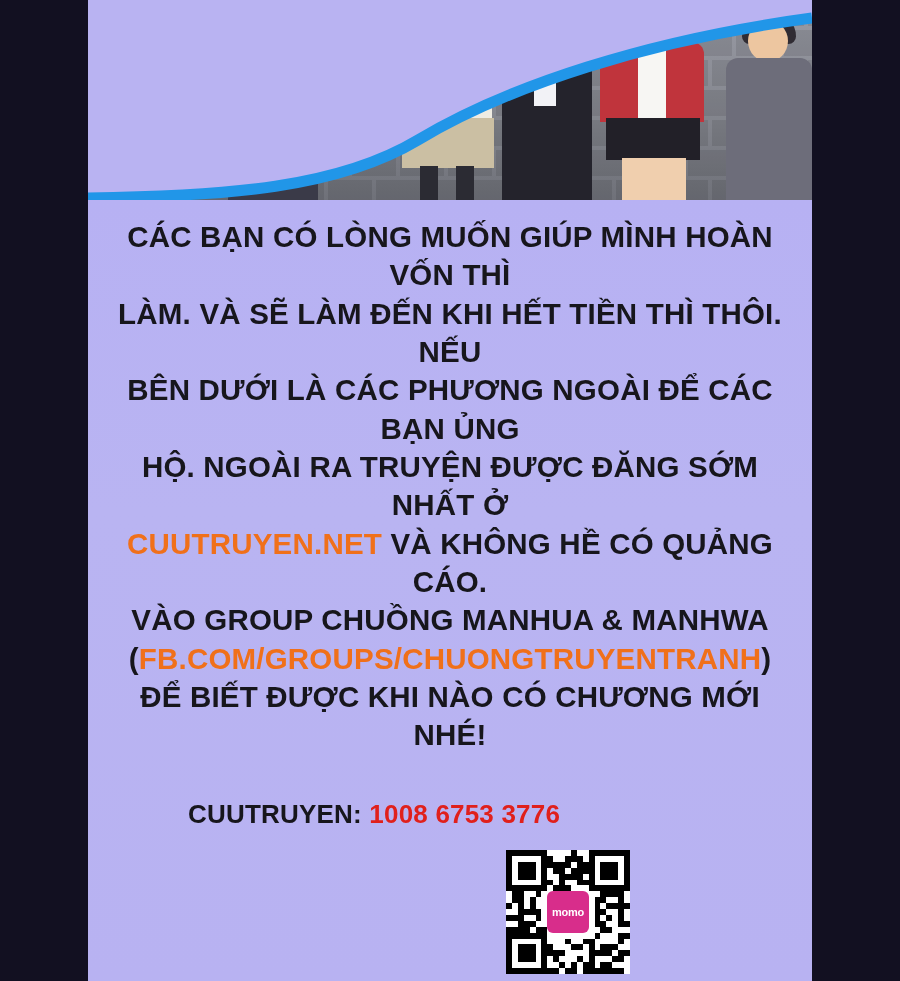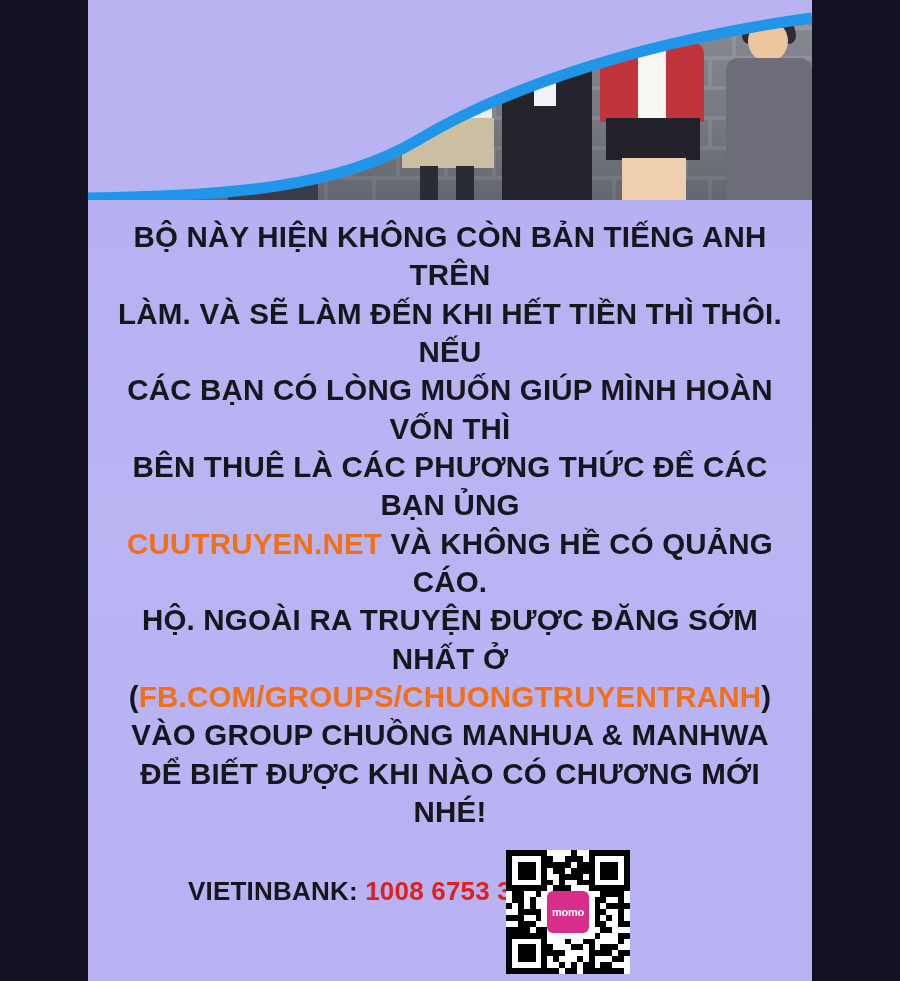--- a/index.html
+++ b/index.html
@@ -355,38 +355,37 @@
     <svg class="banner-svg" viewBox="0 0 724 210" preserveAspectRatio="none">
       <path d="M0,0 L724,0 L724,18 C560,40 420,86 330,140 C250,188 140,196 0,198 Z" fill="#b9b3f2" stroke="none"></path>
       <path d="M0,198 C140,196 250,188 330,140 C420,86 560,40 724,18" fill="none" stroke="#2196e8" stroke-width="11"></path>
       <path d="M724,18 C560,40 420,86 330,140 C250,188 140,196 0,198 L0,210 L724,210 Z" fill="none"></path>
     </svg>
 
 
     <div class="body-wrap">
 
       <div class="para">
-        <div>BỘ NÀY HIỆN KHÔNG CÒN BẢN TIẾNG ANH TRÊN</div>
+        <div>CÁC BẠN CÓ LÒNG MUỐN GIÚP MÌNH HOÀN VỐN THÌ</div>
         <div>LÀM. VÀ SẼ LÀM ĐẾN KHI HẾT TIỀN THÌ THÔI. NẾU</div>
-        <div>CÁC BẠN CÓ LÒNG MUỐN GIÚP MÌNH HOÀN VỐN THÌ</div>
-        <div>BÊN THUÊ LÀ CÁC PHƯƠNG THỨC ĐỂ CÁC BẠN ỦNG</div>
+        <div>BÊN DƯỚI LÀ CÁC PHƯƠNG NGOÀI ĐỂ CÁC BẠN ỦNG</div>
+        <div>HỘ. NGOÀI RA TRUYỆN ĐƯỢC ĐĂNG SỚM NHẤT Ở</div>
         <div>
           <span class="o">CUUTRUYEN.NET</span><span> VÀ KHÔNG HỀ CÓ QUẢNG CÁO.</span>
         </div>
-        <div>HỘ. NGOÀI RA TRUYỆN ĐƯỢC ĐĂNG SỚM NHẤT Ở</div>
+        <div>VÀO GROUP CHUỒNG MANHUA &amp; MANHWA</div>
         <div>
           <span>(</span><span class="o">FB.COM/GROUPS/CHUONGTRUYENTRANH</span><span>)</span>
         </div>
-        <div>VÀO GROUP CHUỒNG MANHUA &amp; MANHWA</div>
         <div>ĐỂ BIẾT ĐƯỢC KHI NÀO CÓ CHƯƠNG MỚI NHÉ!</div>
       </div>
 
       <div class="bank-block">
         <div class="bank-row">
-          <span>VIETINBANK:</span>
+          <span>CUUTRUYEN:</span>
           <span class="num">1008 6753 3776</span>
         </div>
 
       </div>
 
       <div class="qr" id="qr">
         <div class="momo-badge">momo</div>
       <div class="cell" style="left: 0px; top: 0px; width: 5.90476px; height: 5.90476px;"></div>
           <div class="cell" style="left: 5.90476px; top: 0px; width: 5.90476px; height: 5.90476px;"></div>
           <div class="cell" style="left: 11.8095px; top: 0px; width: 5.90476px; height: 5.90476px;"></div>

